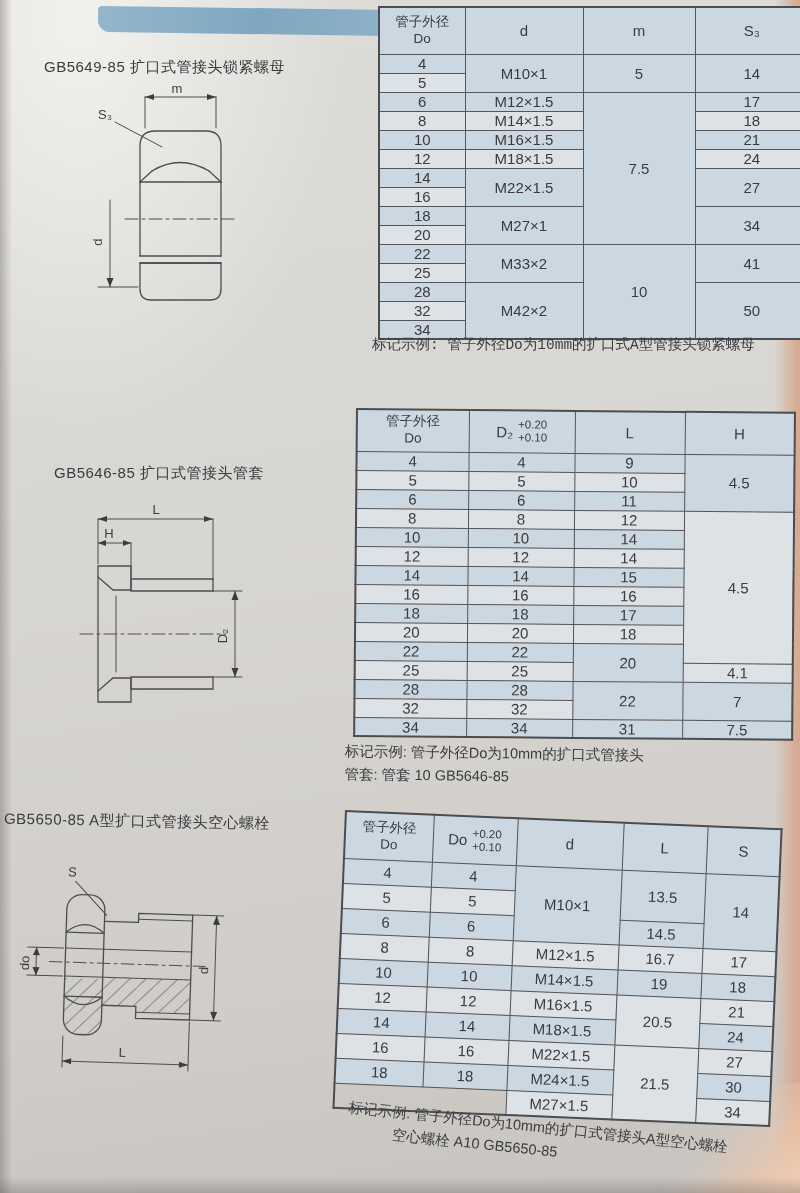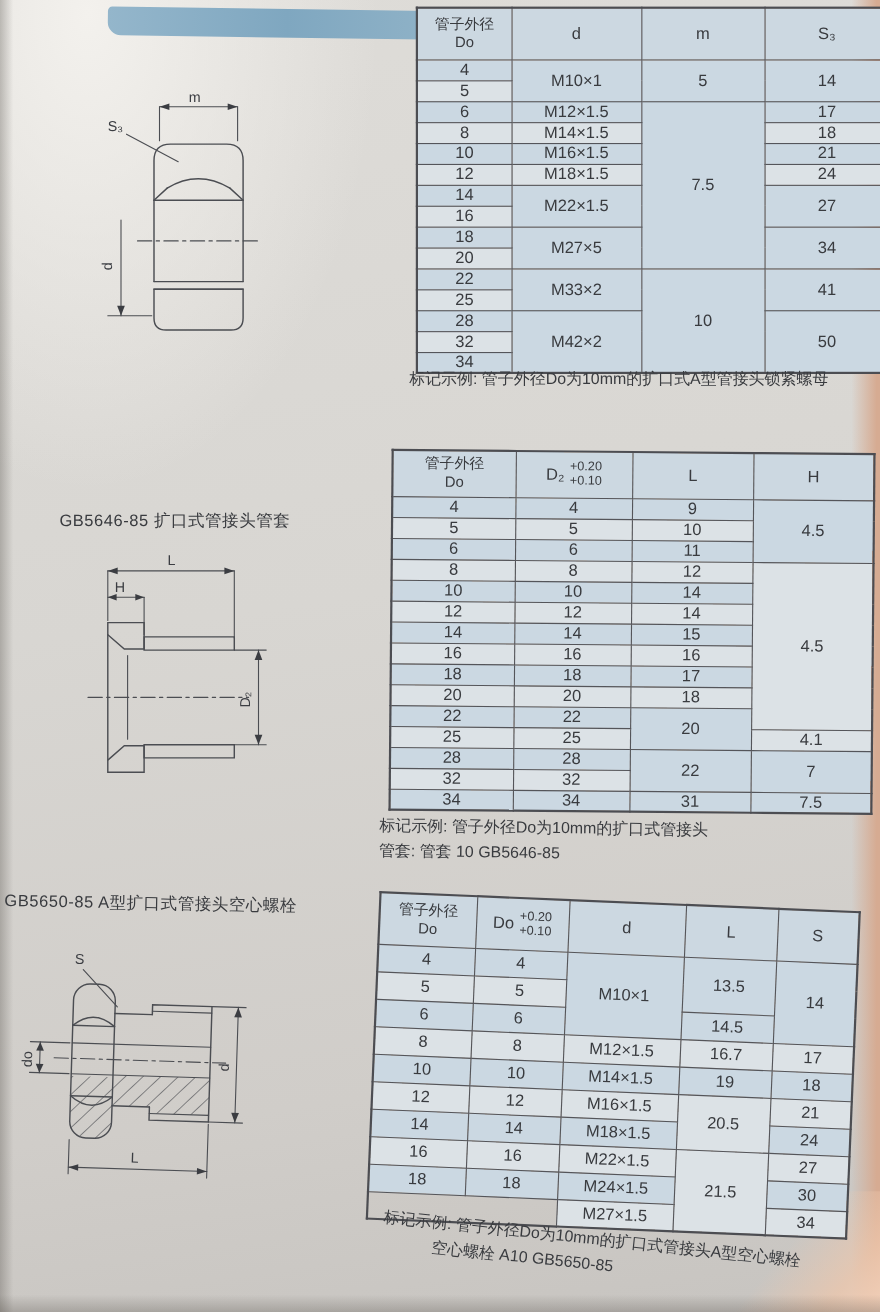--- a/index.html
+++ b/index.html
@@ -18,21 +18,21 @@
     background:linear-gradient(to top,rgba(75,70,64,.28),rgba(75,70,64,0));}
   .accent-bar{position:absolute;left:98px;top:8px;width:296px;height:26px;border-radius:4px 4px 8px 12px;
     background:linear-gradient(to right,#94b6cb,#7fa7c0 55%,#8fb2c7);transform:rotate(.8deg);}
 
   .title{position:absolute;font-size:15px;letter-spacing:.5px;white-space:nowrap;}
   .t1{left:44px;top:58px;}
   .t2{left:54px;top:464px;text-align:right;}
   .t3{left:4px;top:812px;transform:rotate(1deg);}
 
   .caption{position:absolute;font-size:14.5px;line-height:1.6;white-space:nowrap;}
-  .c1{left:372px;top:334px;}
+  .c1{left:372px;top:334px;font-family:Liberation Mono, monospace;}
   .c2{left:345px;top:740px;transform:rotate(.8deg);transform-origin:left top;}
   .c3{left:350px;top:1096px;transform:rotate(6deg);transform-origin:left top;}
   .c3 .cap2{padding-left:46px;}
 
   table.tbl{position:absolute;border-collapse:collapse;table-layout:fixed;font-size:15px;}
   .tbl th,.tbl td{border:1px solid #54555a;text-align:center;vertical-align:middle;
     padding:0;font-weight:normal;overflow:hidden;}
   .tbl{border:2px solid #4c4d52;}
   .tbl thead th{background:#ccd8e1;}
   .tbl tbody tr:nth-child(odd) td{background:#cbd8e2;}
@@ -61,20 +61,21 @@
 </head>
 <body>
 
 <div class="page">
   <div class="edge-left"></div>
   <div class="edge-right"></div>
   <div class="corner-br"></div>
   <div class="edge-bottom"></div>
   <div class="accent-bar"></div>
 
+  <div class="title t1">GB5649-85  扩口式管接头锁紧螺母</div>
 
   <svg class="drawing d1" width="150" height="240" viewBox="0 0 150 240">
     <defs>
         <pattern id="hp1" patternUnits="userSpaceOnUse" width="9" height="9" patternTransform="rotate(45)">
       <line x1="0" y1="0" x2="0" y2="9" stroke="#4b4d52" stroke-width="1"></line>
         </pattern>
       </defs>
     <g>
       <line class="ln thin" x1="57" y1="13" x2="128" y2="13"></line>
       <path class="ah" d="M57,13 l9,-3 v6 z"></path>
@@ -158,21 +159,21 @@
       <tr>
           <td>14</td>
           <td rowspan="2">M22×1.5</td>
           <td rowspan="2">27</td>
         </tr>
       <tr>
           <td>16</td>
         </tr>
       <tr>
           <td>18</td>
-          <td rowspan="2">M27×5</td>
+          <td rowspan="2">M27×1</td>
           <td rowspan="2">34</td>
         </tr>
       <tr>
           <td>20</td>
         </tr>
       <tr>
           <td>22</td>
           <td rowspan="2">M33×2</td>
           <td rowspan="5">10</td>
           <td rowspan="2">41</td>

